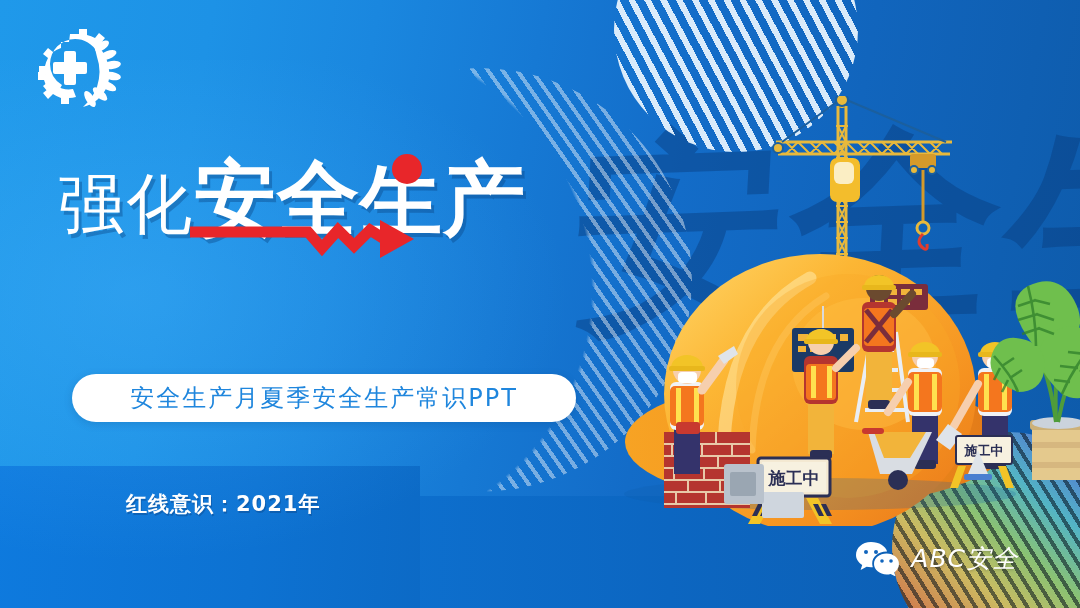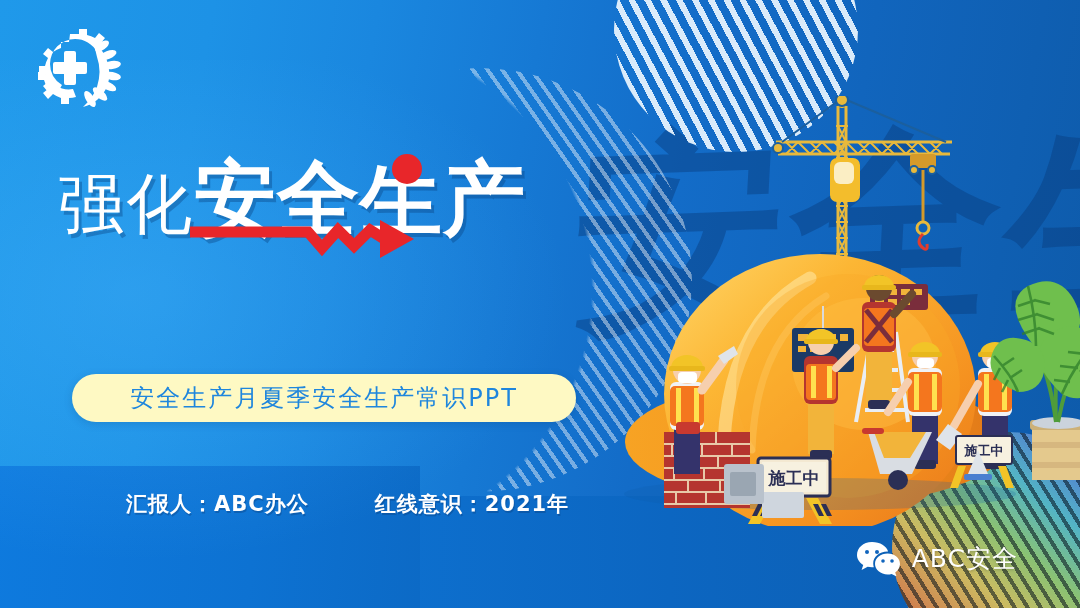--- a/index.html
+++ b/index.html
@@ -111,41 +111,41 @@
   .zig2{position:absolute;left:418px;top:108px;pointer-events:none;}
   .red-dot{
     position:absolute;left:344px;top:-4px;width:30px;height:30px;border-radius:50%;
     background:#e8262a;pointer-events:none;
   }
   
   .subtitle-pill{
     position:absolute;left:72px;top:374px;
     min-width:504px;height:48px;
     border-radius:24px;
-    background:#fef9c3;
+    background:#ffffff;
     display:flex;align-items:center;justify-content:center;
     padding:0 34px;
     box-shadow:0 2px 8px rgba(6,50,100,.18);
   }
   .subtitle-pill span{
     color:#1f86dd;font-size:24px;letter-spacing:2px;font-weight:400;
     font-family:"DejaVu Sans","Liberation Sans",sans-serif;
   }
   
   .meta{
     position:absolute;left:126px;top:490px;
     display:flex;gap:66px;align-items:center;
     color:#ffffff;font-size:21px;font-weight:700;letter-spacing:1px;
     font-family:"DejaVu Sans","Liberation Sans",sans-serif;
     text-shadow:1px 2px 0 rgba(8,58,118,.35);
   }
   
   .wechat{
     position:absolute;right:62px;bottom:32px;
-    display:flex;align-items:center;gap:12px;
+    display:flex;align-items:center;gap:12px;font-style:italic;
   }
   .wechat-label{
     color:#ffffff;font-size:25px;letter-spacing:1px;font-weight:400;
     font-family:"DejaVu Sans","Liberation Sans",sans-serif;
     text-shadow:0 1px 3px rgba(0,0,0,.28);
   }
   .hardhat{position:absolute;left:612px;top:236px;width:420px;height:290px;}
   .crane{position:absolute;left:770px;top:96px;width:190px;height:250px;}
   .plant{position:absolute;right:-6px;top:270px;width:128px;height:215px;}
 </style>
@@ -465,21 +465,20 @@
       <div class="red-dot"></div>
     </div>
 
   </div>
 
   <div class="subtitle-pill">
     <span>安全生产月夏季安全生产常识PPT</span>
   </div>
 
   <div class="meta">
-    <div>汇报人：ABC办公</div>
     <div>红线意识：2021年</div>
   </div>
 
   <div class="wechat">
     <svg width="44" height="36" viewBox="0 0 44 36">
       <g fill="#ffffff">
         <path d="M16 2 C7 2 1 8 1 15 c0 4 2.4 7.6 6.2 10 L5.6 30 l6 -3.2 a21 21 0 0 0 4.4 .5 c.6 0 1.2 0 1.8 -.1 a12 12 0 0 1 -.6 -3.7 c0 -6.6 6.3 -12 14.1 -12 h .8 C30.7 6.2 24.1 2 16 2 z"></path>
         <path d="M31.6 13.6 C24.6 13.6 19 18.3 19 24 c0 5.7 5.6 10.4 12.6 10.4 a16 16 0 0 0 4 -.5 l5 2.6 l-1.4 -4 C42.1 30.4 44 27.4 44 24 c0 -5.7 -5.5 -10.4 -12.4 -10.4 z"></path>
       </g>
       <g fill="#1165bd">

